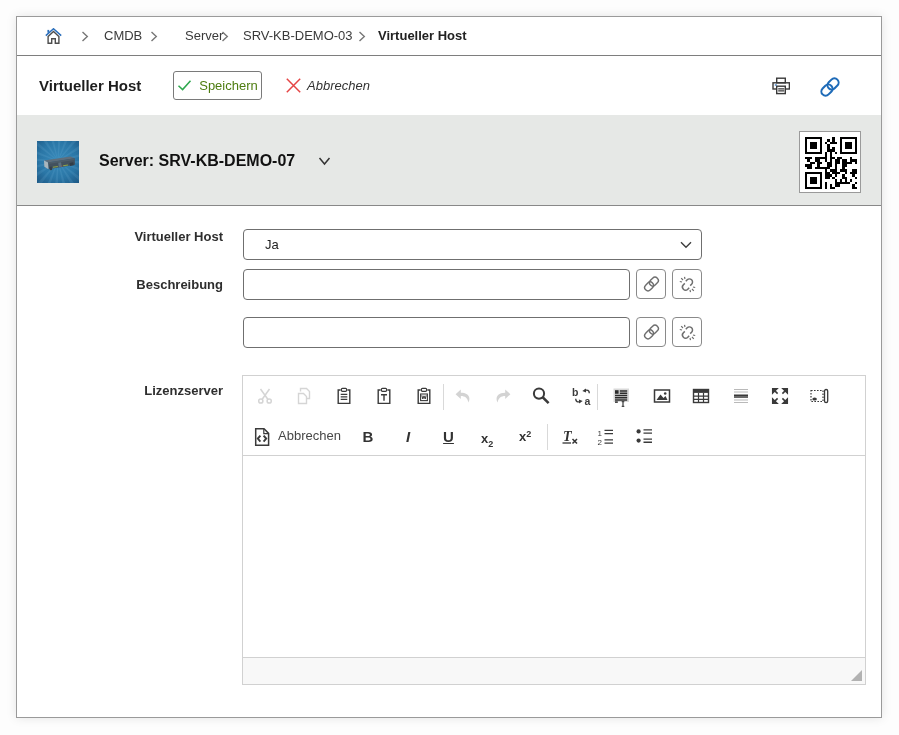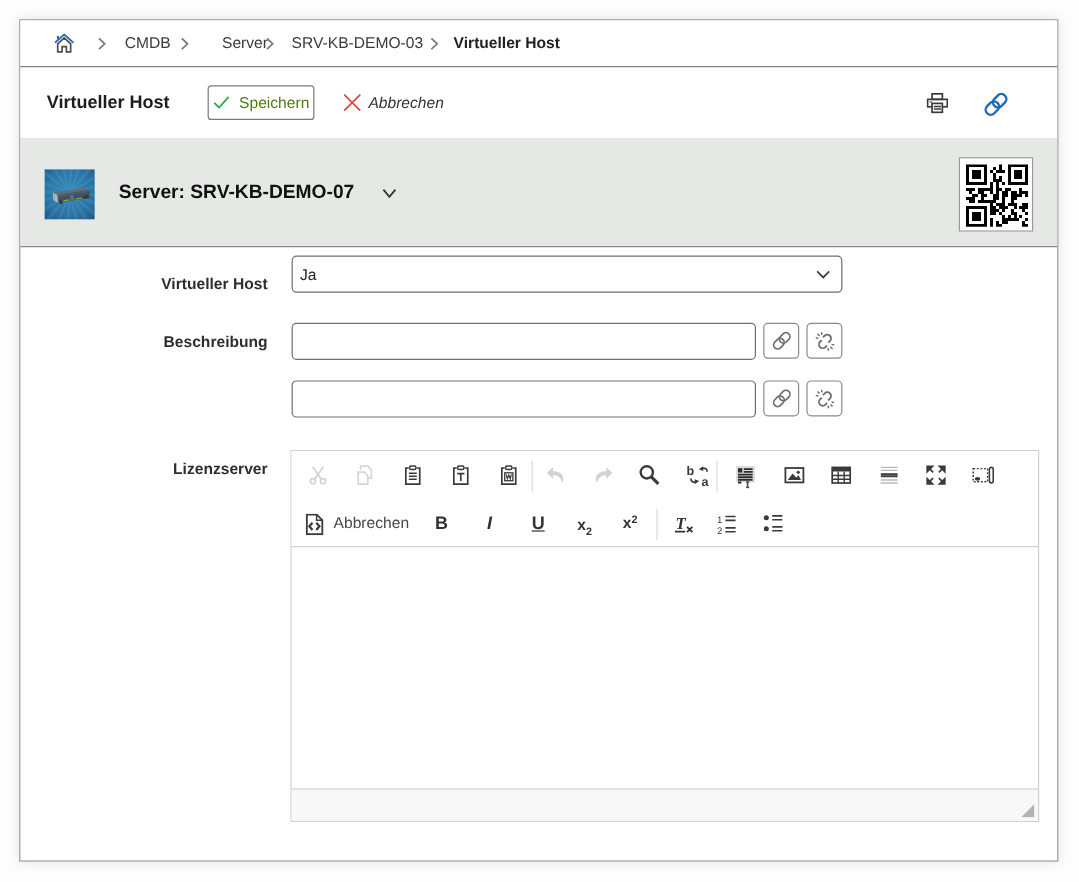--- a/index.html
+++ b/index.html
@@ -15,21 +15,21 @@
 .hdr .title { position:absolute; left:22px; top:0; height:58px; line-height:58px; font-size:15px; font-weight:bold; color:#1d1d1d; }
 .btn-save { position:absolute; left:156px; top:14px; width:89px; height:29px; border:1px solid #7a7a7a; border-radius:3px; background:#fff; font-size:13px; color:#4d7c0f; display:flex; align-items:center; justify-content:center;text-align:center; }
 .btn-cancel { position:absolute; left:269px; top:14px; height:29px; font-size:13px; color:#333; display:flex; align-items:center; }
 
 .banner { position:absolute; left:0; top:98px; width:864px; height:91px; background:#e6e8e6; border-bottom:1px solid #888; }
 .thumb { position:absolute; left:20px; top:26px; width:42px; height:42px; }
 .banner .btitle { position:absolute; left:82px; top:0; height:91px; line-height:91px; font-size:16px; font-weight:bold; color:#111; }
 .qrbox { position:absolute; left:782px; top:16px; width:62px; height:62px; background:#fff; border:1px solid #9a9a9a; }
 
 .lbl { position:absolute; width:206px; text-align:right; font-size:13px; font-weight:bold; color:#2e2e2e; }
-.sel { position:absolute; left:226px; top:196px; width:459px; height:31px; border:1px solid #6f6f6f; border-radius:4px; background:#fff; font-size:13px; color:#222; line-height:29px; padding-left:6px; }
+.sel { position:absolute; left:226px; top:212px; width:459px; height:31px; border:1px solid #6f6f6f; border-radius:4px; background:#fff; font-size:13px; color:#222; line-height:29px; padding-left:21px; }
 .inp { position:absolute; left:226px; width:387px; height:31px; border:1px solid #6f6f6f; border-radius:4px; background:#fff; }
 .sqbtn { position:absolute; width:30px; height:30px; border:1px solid #8a8a8a; border-radius:4px; background:#fff; }
 
 .editor { position:absolute; left:225px; top:358px; width:624px; height:310px; border:1px solid #d1d1d1; background:#fff; }
 .toolbar { position:absolute; left:0; top:0; width:622px; height:80px; background:#fff; border-bottom:1px solid #d1d1d1; }
 .vsep { position:absolute; width:1px; height:26px; background:#d9d9d9; }
 .ebottom { position:absolute; left:0; bottom:0; width:622px; height:27px; background:#f8f8f8; border-top:1px solid #d1d1d1; }
 .ico { position:absolute; }
 .qtext { position:absolute; left:35px; top:49px; height:22px; line-height:22px; font-size:13px; color:#474747; }
 </style>

